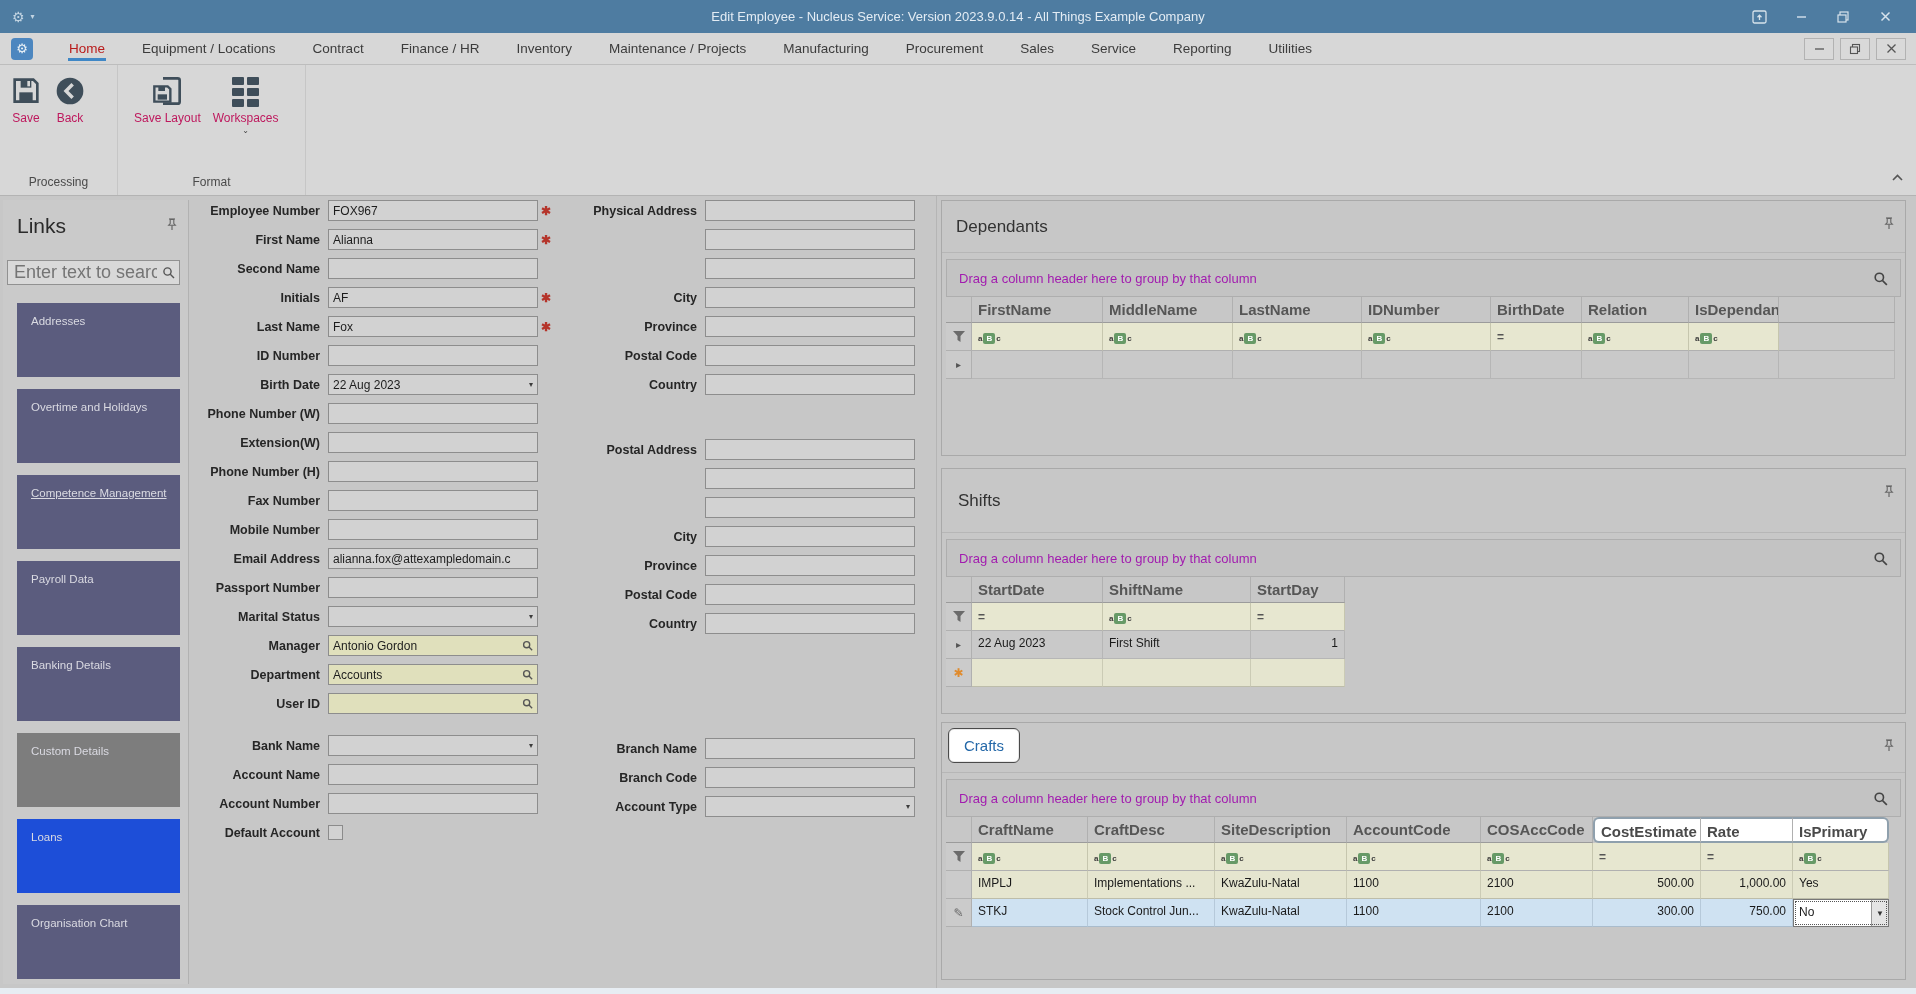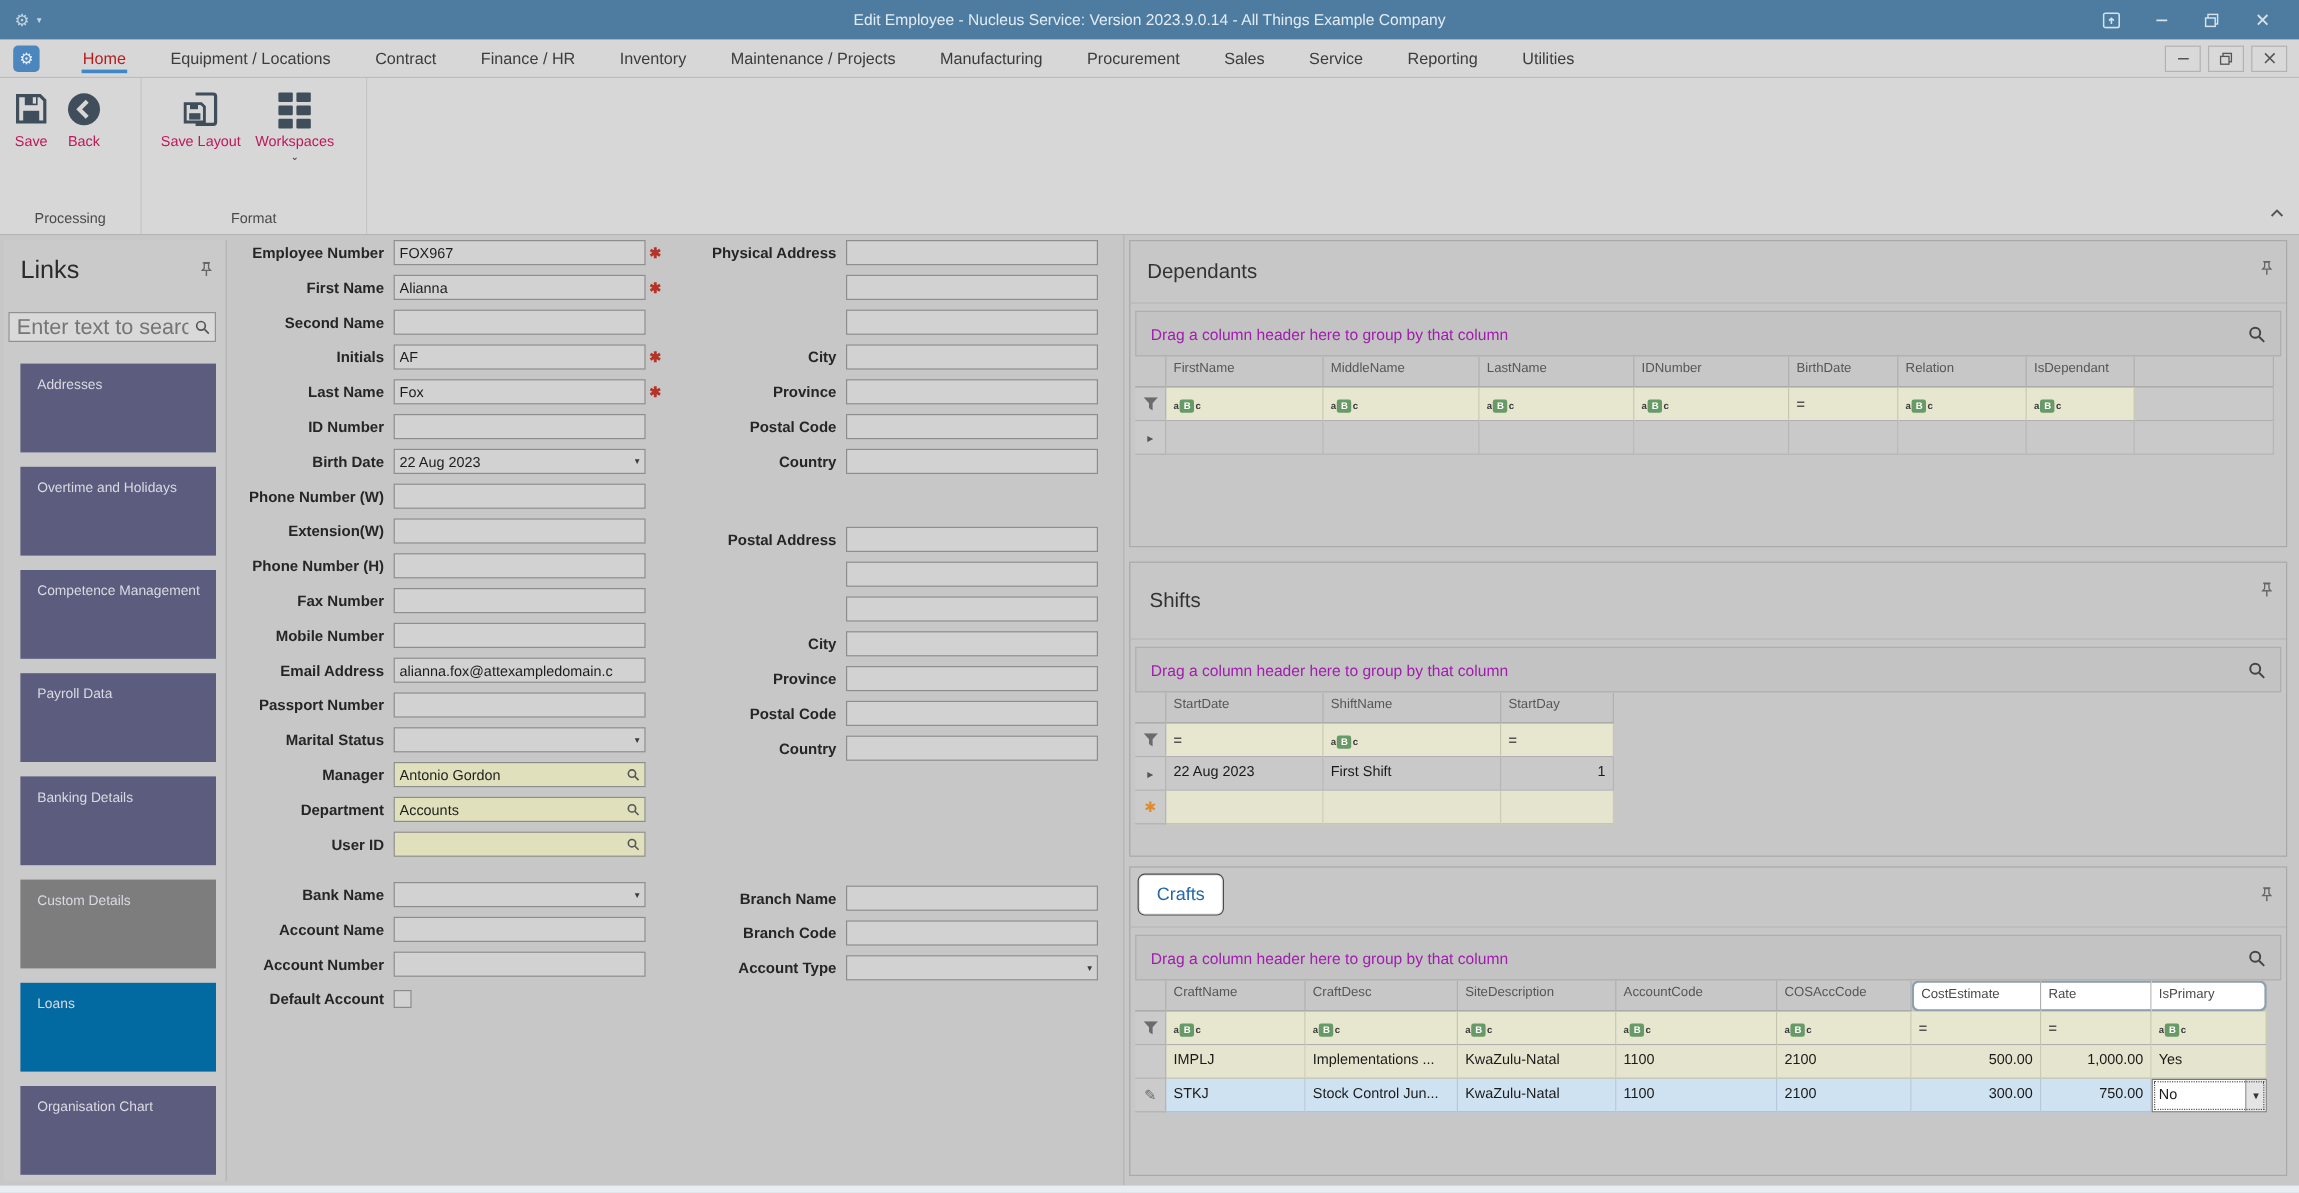--- a/index.html
+++ b/index.html
@@ -100,22 +100,22 @@
   .drag-bar { position:relative; margin:6px 4px 0 4px; height:38px; border:1px solid #aeaeae; background:#c3c3c3;
     display:flex; align-items:center; padding:12px 12px; color:#a21caf; font-size:13px; }
   .drag-mag { margin-left:auto; display:flex; }
 
   
   .grid { margin:0 4px; }
   .g-row { display:flex; }
   .g-ind { width:26px; border-right:1px solid #b0b0b0; border-bottom:1px solid #b0b0b0; background:#cbcbcb;
     display:flex; align-items:center; justify-content:center; flex:none; }
   .g-header .g-ind { background:transparent; border-bottom:1px solid #9b9b9b; }
-  .g-h { height:26px; padding:4px 6px; font-size:11px; color:#565656; border-right:1px solid #b0b0b0;
-    border-bottom:1px solid #9b9b9b; white-space:nowrap; overflow:hidden; flex:none; }
+  .g-h { height:26px; padding:4px 6px; font-size:15px; color:#565656; border-right:1px solid #b0b0b0;
+    border-bottom:1px solid #9b9b9b; white-space:nowrap; overflow:hidden; flex:none;font-weight:bold; }
   .g-h.hl { background:#fff; border-top:2px solid #8fa0ad; border-bottom:2px solid #8fa0ad; color:#4a4a4a; }
   .g-h.hl-first { border-left:2px solid #8fa0ad; border-radius:6px 0 0 6px; }
   .g-h.hl-last { border-right:2px solid #8fa0ad; border-radius:0 6px 6px 0; }
   .g-filter .g-ind { height:28px; }
   .g-f { height:28px; padding:5px 6px; background:#e7e7d0; border-right:1px solid #c6c6ae;
     border-bottom:1px solid #b0b0b0; flex:none; display:flex; align-items:center; }
   .g-f.blank { background:#c9c9c9; border-right-color:#b6b6b6; }
   .feq { font-weight:bold; color:#555; font-size:12px; letter-spacing:-1px; }
   .abc i { font-style:normal; font-size:8px; color:#3a3a3a; font-weight:bold; }
   .abc b { font-size:8px; background:#679a67; color:#fff; padding:1px 3px; border-radius:2px; margin:0 1px; }
@@ -279,33 +279,33 @@
           </svg>
       </span>
     </div>
     <div class="links-list">
         <div class="link-tile" style="background: rgb(91, 92, 126);">
           <div class="tile-label">Addresses</div>
         </div>
         <div class="link-tile" style="background: rgb(91, 92, 126);">
           <div class="tile-label">Overtime and Holidays</div>
         </div>
-        <div class="link-tile" style="background: rgb(91, 92, 126);">
+        <div class="link-tile" style="background: rgb(91, 92, 126); text-decoration: underline;">
           <div class="tile-label">Competence Management</div>
         </div>
         <div class="link-tile" style="background: rgb(91, 92, 126);">
           <div class="tile-label">Payroll Data</div>
         </div>
         <div class="link-tile" style="background: rgb(91, 92, 126);">
           <div class="tile-label">Banking Details</div>
         </div>
         <div class="link-tile" style="background: rgb(125, 125, 125);">
           <div class="tile-label">Custom Details</div>
         </div>
-        <div class="link-tile" style="background: #0369a1;">
+        <div class="link-tile" style="background: #1d4ed8;">
           <div class="tile-label">Loans</div>
         </div>
         <div class="link-tile" style="background: rgb(91, 92, 126);">
           <div class="tile-label">Organisation Chart</div>
         </div>
       </div>
   </div>
 
   <div class="form-area">
     <div class="fcol fcol1">

